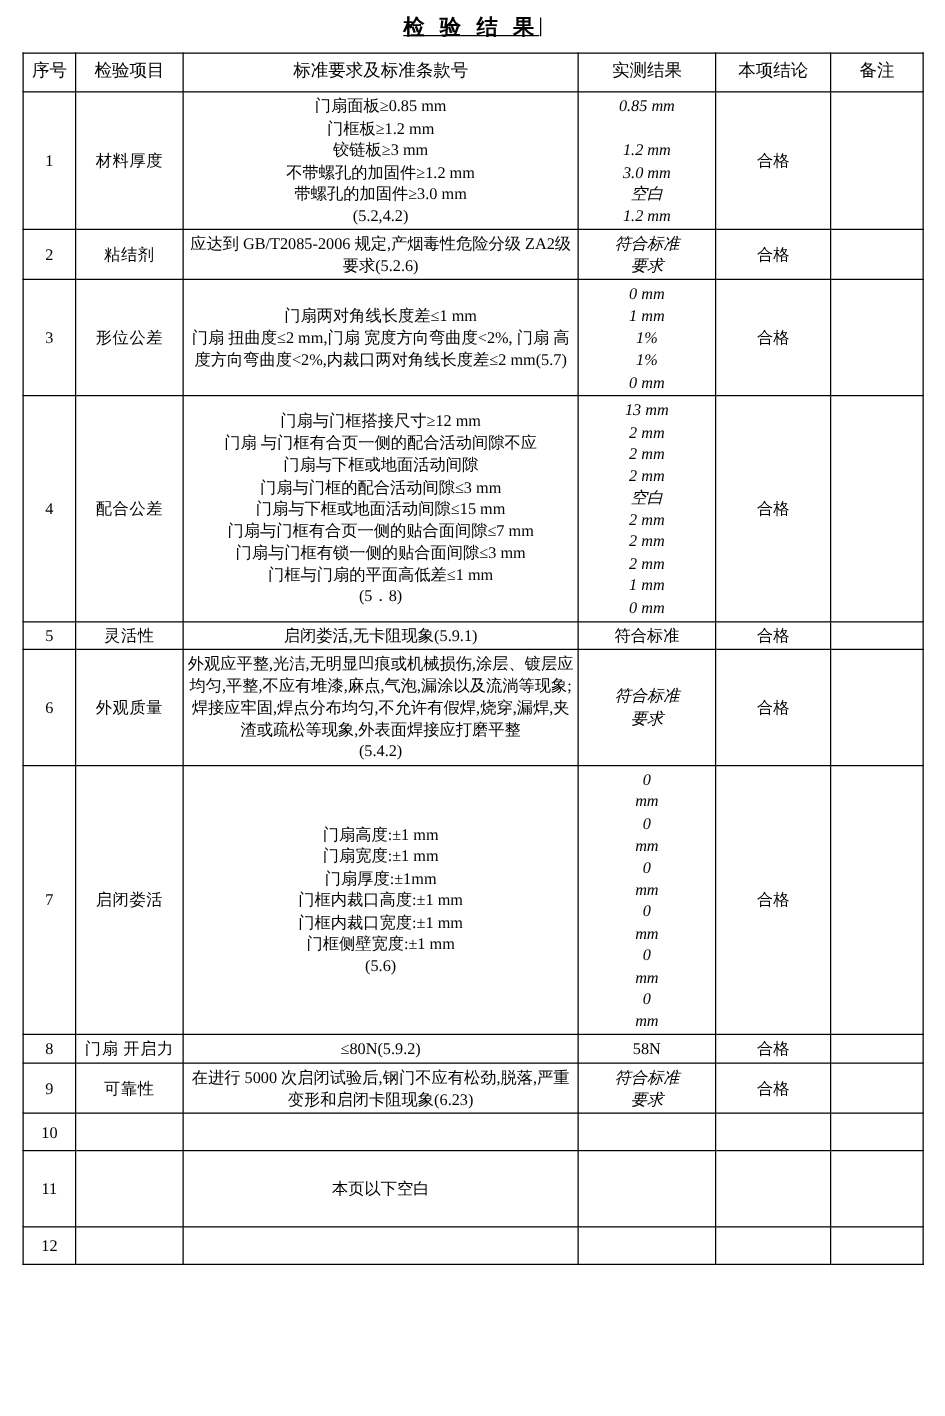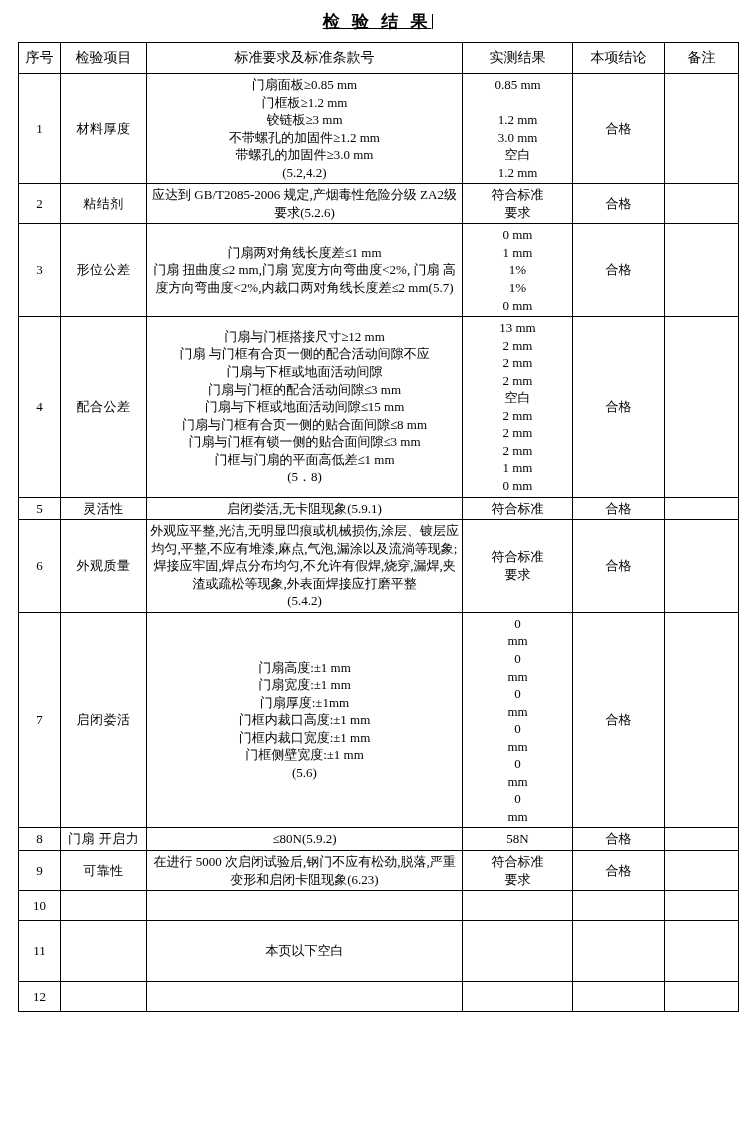--- a/index.html
+++ b/index.html
@@ -64,21 +64,21 @@
   .req-just {
     text-align: justify;
     text-align-last: center;
     padding: 5px 10px;
   }
   .meas-cell {
     line-height: 1.45;
     font-size: 12.5px;
     padding: 5px 2px;
   }
-  .meas-cell .line { display: block; }
+  .meas-cell .line { display: block; font-style: italic; }
   .item-cell {
     font-size: 13.5px;
     letter-spacing: 0.5px;
   }
   .no-cell { font-size: 13.5px; }
   .concl-cell { font-size: 13.5px; }
   .empty-row td { height: 25px; }
   .blank-row td { height: 56px; }
   .blank-note { font-size: 14px; }
 
@@ -183,21 +183,21 @@
 
       <tr>
         <td class="no-cell">4</td>
         <td class="item-cell">配合公差</td>
         <td class="req-cell">
           <span class="line">门扇与门框搭接尺寸≥12 mm</span>
           <span class="line">门扇 与门框有合页一侧的配合活动间隙不应</span>
           <span class="line">门扇与下框或地面活动间隙</span>
           <span class="line">门扇与门框的配合活动间隙≤3 mm</span>
           <span class="line">门扇与下框或地面活动间隙≤15 mm</span>
-          <span class="line">门扇与门框有合页一侧的贴合面间隙≤8 mm</span>
+          <span class="line">门扇与门框有合页一侧的贴合面间隙≤7 mm</span>
           <span class="line">门扇与门框有锁一侧的贴合面间隙≤3 mm</span>
           <span class="line">门框与门扇的平面高低差≤1 mm</span>
           <span class="line">(5．8)</span>
         </td>
         <td class="meas-cell">
           <span class="line">13 mm</span>
           <span class="line">2 mm</span>
           <span class="line">2 mm</span>
           <span class="line">2 mm</span>
           <span class="line">空白</span>

